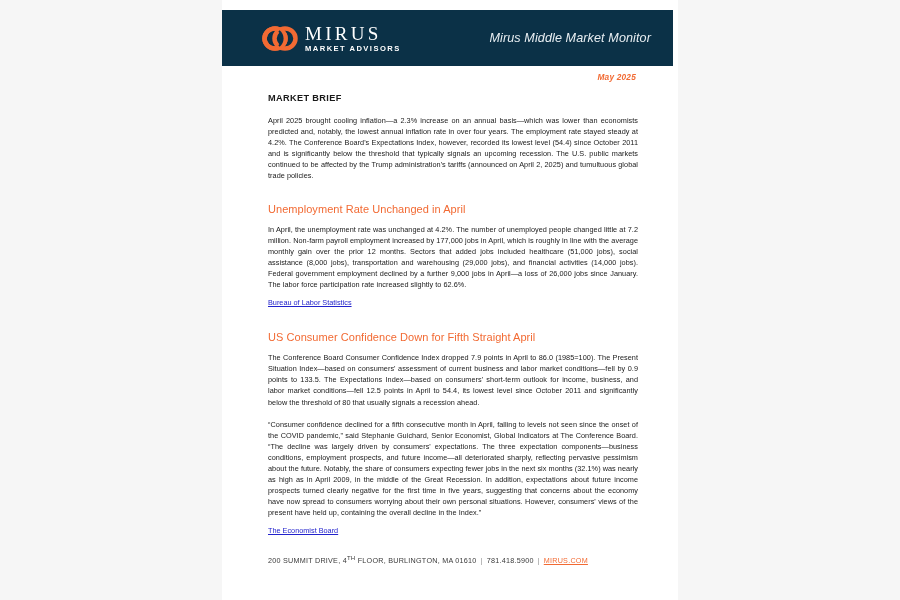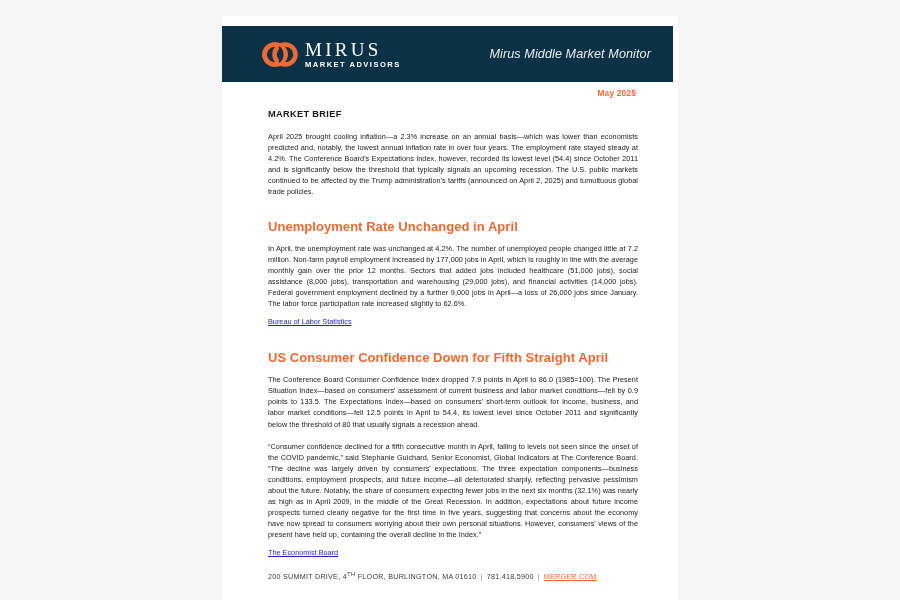--- a/index.html
+++ b/index.html
@@ -11,21 +11,20 @@
     height: 600px;
     background: #f6f6f6;
     font-family: "Liberation Sans", sans-serif;
     overflow: hidden;
   }
 
   #viewport {
     position: relative;
     width: 900px;
     height: 512px;
-    margin-top: 16px;
   }
 
   
   #page {
     position: absolute;
     left: 222px;
     top: 0;
     width: 456px;
     height: 600px;
     background: #ffffff;
@@ -92,41 +91,42 @@
 
   
   .date-line {
     position: absolute;
     right: 42px;
     top: 72px;
     color: #f26a33;
     font-size: 8.3px;
     font-weight: 700;
     letter-spacing: 0.2px;
+    font-style: italic;
   }
 
   
   .content {
     position: absolute;
     left: 46px;
     top: 93px;
     width: 370px;
   }
 
   .brief-title {
     font-size: 9.2px;
     font-weight: 700;
     color: #1a1a1a;
     letter-spacing: 0.35px;
     margin: 0 0 12px 0;
   }
 
   .section-title {
-    font-size: 13px;
-    font-weight: 700;
+    font-size: 11px;
+    font-weight: 400;
     color: #f26a33;
     letter-spacing: 0.05px;
     margin: 0 0 9px 0;
   }
 
   p.body-text {
     font-size: 7.3px;
     line-height: 11.1px;
     color: #1a1a1a;
     text-align: justify;
@@ -221,18 +221,18 @@
       
       <h2 class="section-title">US Consumer Confidence Down for Fifth Straight April</h2>
       <p class="body-text">The Conference Board Consumer Confidence Index dropped 7.9 points in April to 86.0 (1985=100). The Present Situation Index—based on consumers' assessment of current business and labor market conditions—fell by 0.9 points to 133.5. The Expectations Index—based on consumers' short-term outlook for income, business, and labor market conditions—fell 12.5 points in April to 54.4, its lowest level since October 2011 and significantly below the threshold of 80 that usually signals a recession ahead.</p>
       <p class="body-text tight">“Consumer confidence declined for a fifth consecutive month in April, falling to levels not seen since the onset of the COVID pandemic,” said Stephanie Guichard, Senior Economist, Global Indicators at The Conference Board. “The decline was largely driven by consumers' expectations. The three expectation components—business conditions, employment prospects, and future income—all deteriorated sharply, reflecting pervasive pessimism about the future. Notably, the share of consumers expecting fewer jobs in the next six months (32.1%) was nearly as high as in April 2009, in the middle of the Great Recession. In addition, expectations about future income prospects turned clearly negative for the first time in five years, suggesting that concerns about the economy have now spread to consumers worrying about their own personal situations. However, consumers' views of the present have held up, containing the overall decline in the Index.”</p>
       <a class="doc-link" href="#">The Economist Board</a>
 
     </div>
 
     <div class="footer">
       <div class="footer-line1">
-        <span>200 SUMMIT DRIVE, 4</span><sup>TH</sup><span> FLOOR, BURLINGTON, MA 01610</span><span class="sep">|</span><span>781.418.5900</span><span class="sep">|</span><a class="merger" href="#">MERGER.COM</a>
+        <span>200 SUMMIT DRIVE, 4</span><sup>TH</sup><span> FLOOR, BURLINGTON, MA 01610</span><span class="sep">|</span><span>781.418.5900</span><span class="sep">|</span><a class="merger" href="#">MIRUS.COM</a>
       </div>
     </div>
 
   </div>
 </div>
 
 </body></html>

